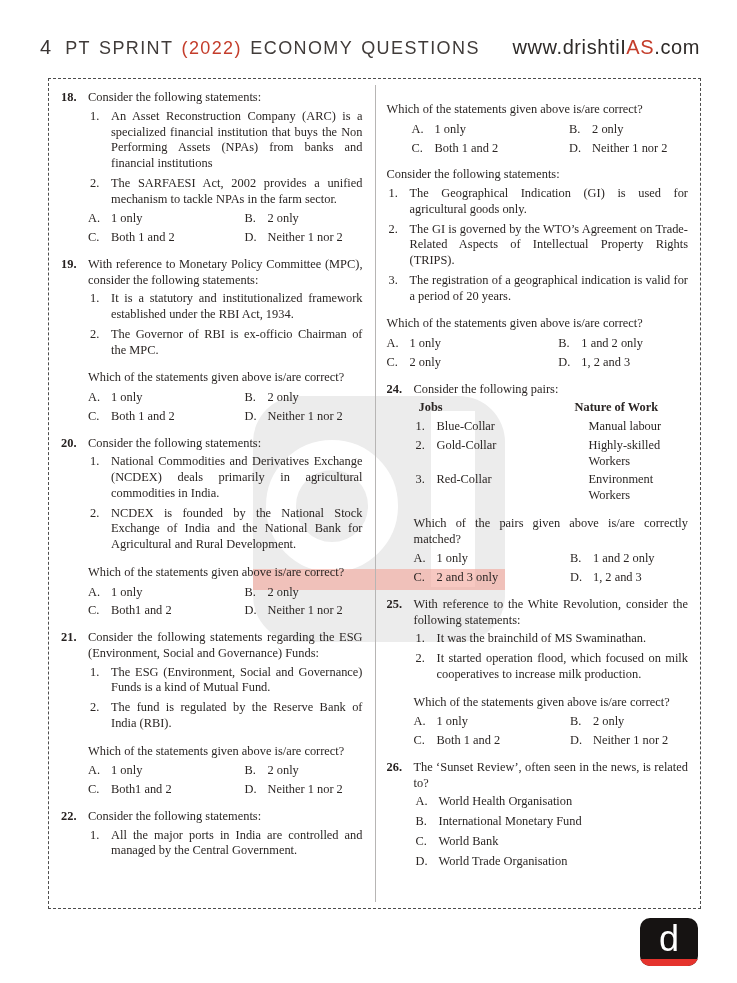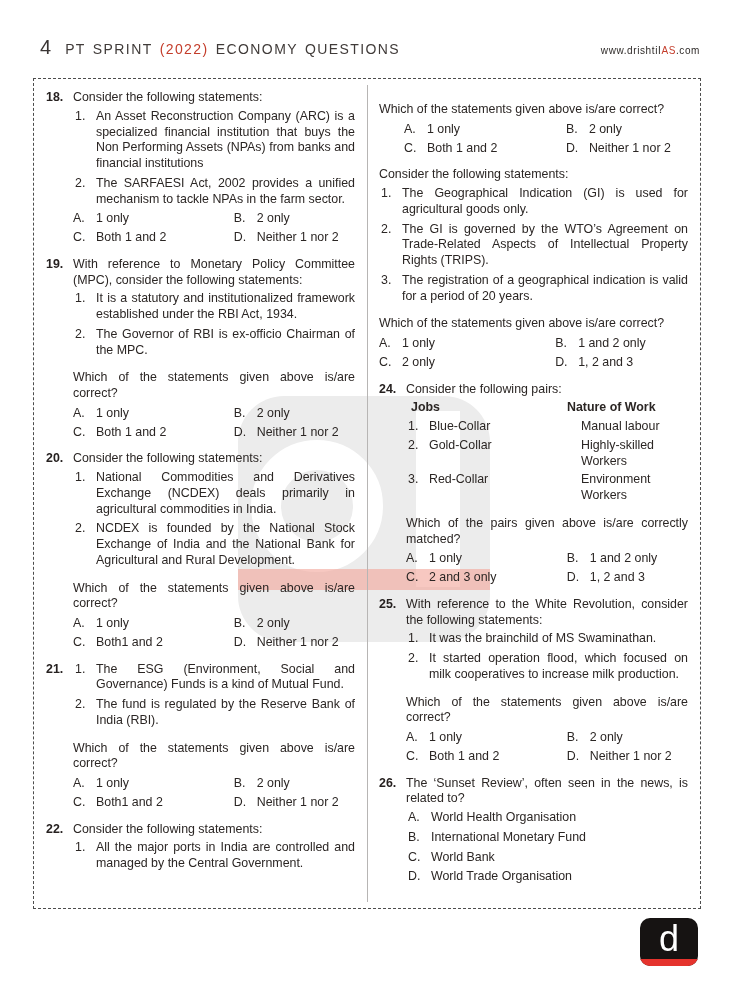--- a/index.html
+++ b/index.html
@@ -3,27 +3,27 @@
 <meta charset="utf-8">
 <style>
   html,body{margin:0;padding:0;}
   body{
     width:737px;height:983px;position:relative;background:#ffffff;
     font-family:"Liberation Sans",sans-serif;color:#2b2624;overflow:hidden;
   }
   
   .hdr{position:absolute;top:36px;left:40px;right:37px;height:26px;display:flex;align-items:baseline;}
   .hdr .pagenum{font-size:20px;color:#3a3534;font-weight:400;margin-right:14px;}
-  .hdr .title{font-size:14px;letter-spacing:1.4px;color:#403b39;word-spacing:2px;}
+  .hdr .title{font-size:18px;letter-spacing:1.4px;color:#403b39;word-spacing:2px;}
   .hdr .red{color:#c43d2b;}
-  .hdr .site{margin-left:auto;font-size:10px;color:#2e2a28;letter-spacing:.6px;}
+  .hdr .site{margin-left:auto;font-size:20px;color:#2e2a28;letter-spacing:.6px;}
   
   .content-box{
-    position:absolute;left:33px;right:36px;top:78px;height:829px;
-    border:1px dashed #4d4d4d;display:flex;overflow:hidden;background:transparent;
+    position:absolute;left:48px;right:36px;top:78px;height:829px;
+    border:1px dashed #4d4d4d;display:flex;overflow:hidden;background:transparent;font-family:Liberation Serif, serif;
   }
   .col{width:50%;box-sizing:border-box;padding:11px 12px 6px 12px;position:relative;z-index:2;}
   .divider{position:absolute;left:50%;top:6px;bottom:6px;width:1px;background:#b7b5b4;z-index:1;}
   
   .wm{position:absolute;left:204px;top:317px;width:252px;height:246px;background:#ececec;border-radius:46px;z-index:0;}
   .wm-ring{position:absolute;left:13px;top:44px;width:132px;height:132px;border:30px solid #ffffff;border-radius:50%;box-sizing:border-box;}
   .wm-stem{position:absolute;left:178px;top:15px;width:44px;height:176px;background:#ffffff;}
   .wm-band{position:absolute;left:0;right:0;bottom:52px;height:21px;background:rgba(242,170,160,0.65);}
   
   .q{display:flex;margin:0 0 8px 0;font-size:12.4px;line-height:1.27;}
@@ -177,20 +177,21 @@
                 <span class="ol">D.</span>
                 <span class="ot">Neither 1 nor 2</span>
               </div>
             </div>
           </div>
         </div>
       </div>
       <div class="q">
         <span class="qnum">21.</span>
         <div class="qbody">
+          <p class="intro">Consider the following statements regarding the ESG (Environment, Social and Governance) Funds:</p>
           <div class="stmt">
             <span class="sn">1.</span>
             <span class="st">The ESG (Environment, Social and Governance) Funds is a kind of Mutual Fund.</span>
           </div>
           <div class="stmt">
             <span class="sn">2.</span>
             <span class="st">The fund is regulated by the Reserve Bank of India (RBI).</span>
           </div>
           <p class="qline">Which of the statements given above is/are correct?</p>
           <div class="opts">

